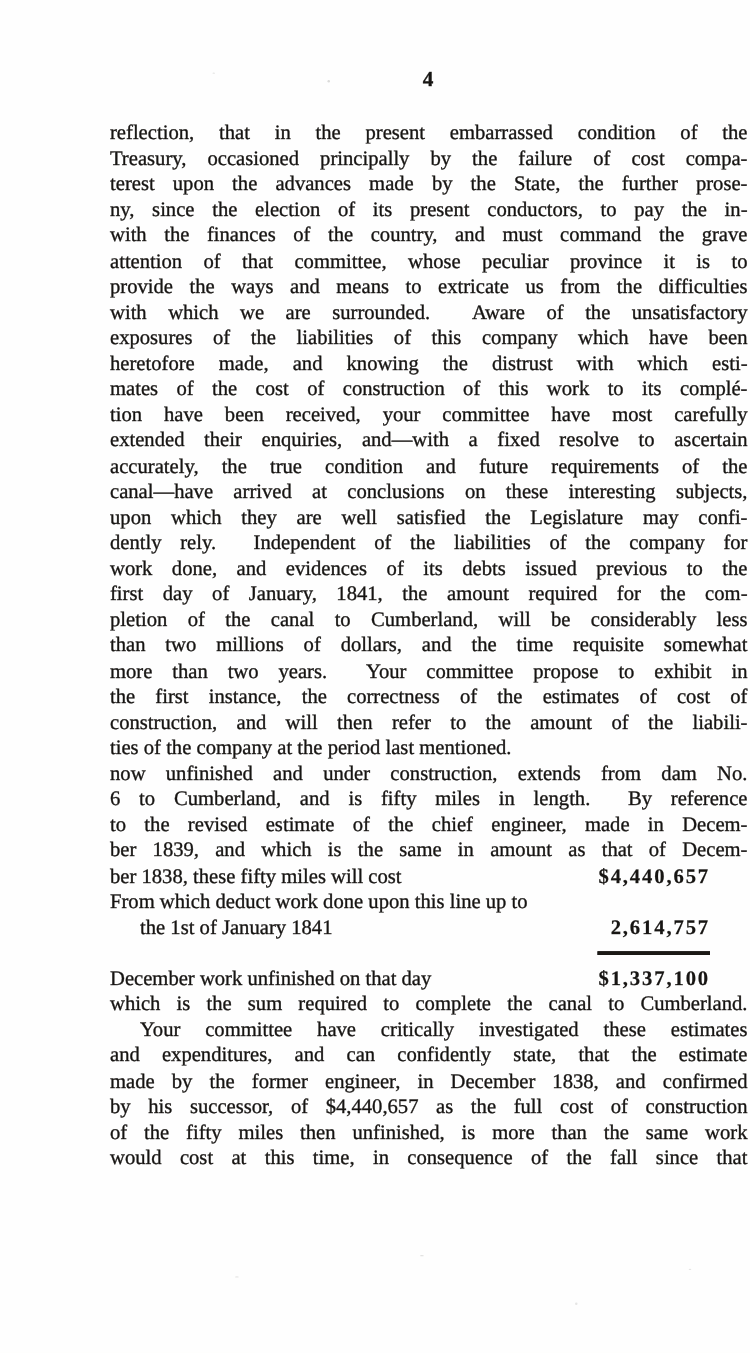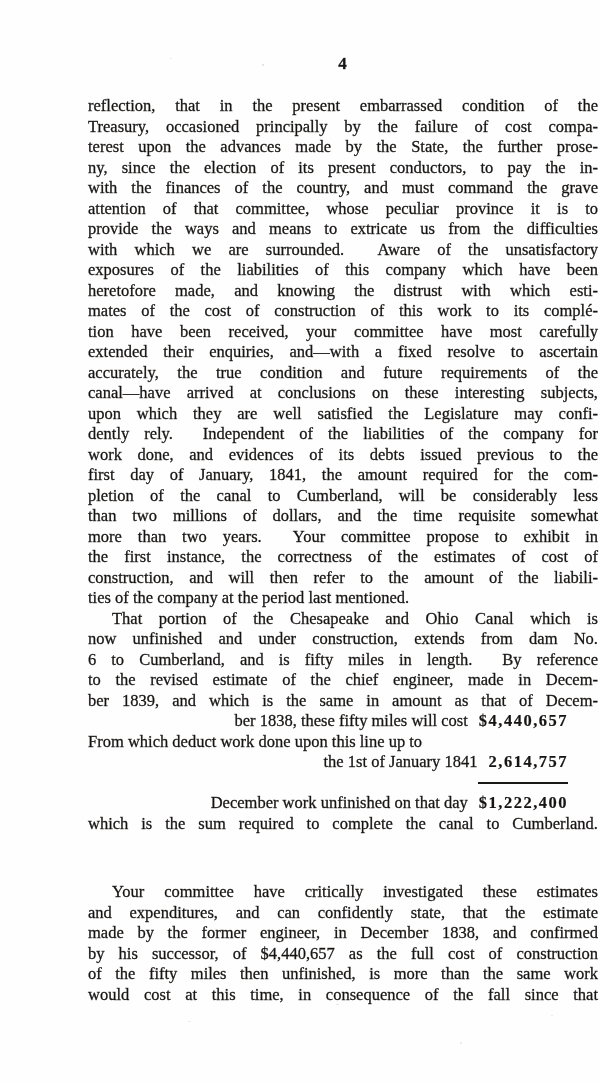--- a/index.html
+++ b/index.html
@@ -29,21 +29,21 @@
     height: 20.5px;
     line-height: 20.5px;
     font-size: 16.5px;
     text-align: justify;
     text-align-last: justify;
     -webkit-text-stroke: 0.32px rgba(23,21,19,0.85);
     overflow: visible;
     white-space: nowrap;
   }
   .line.left { text-align-last: left; }
-  .money-line { display: flex; justify-content: flex-end; }
+  .money-line { display: flex; justify-content: space-between; }
   .money-amount {
     padding-right: 30px;
     letter-spacing: 1.5px;
     font-weight: bold;
     margin-left: 11px;
     -webkit-text-stroke: 0.2px rgba(23,21,19,0.8);
   }
   .rule-line { position: relative; }
   .rule {
     position: absolute;
@@ -78,43 +78,42 @@
       <div class="line">upon which they are well satisfied the Legislature may confi-</div>
       <div class="line">dently rely.&nbsp; Independent of the liabilities of the company for</div>
       <div class="line">work done, and evidences of its debts issued previous to the</div>
       <div class="line">first day of January, 1841, the amount required for the com-</div>
       <div class="line">pletion of the canal to Cumberland, will be considerably less</div>
       <div class="line">than two millions of dollars, and the time requisite somewhat</div>
       <div class="line">more than two years.&nbsp; Your committee propose to exhibit in</div>
       <div class="line">the first instance, the correctness of the estimates of cost of</div>
       <div class="line">construction, and will then refer to the amount of the liabili-</div>
       <div class="line left">ties of the company at the period last mentioned.</div>
-      <div class="line" style="text-indent: 24px;">That portion of the Chesapeake and Ohio Canal which is</div>
       <div class="line">now unfinished and under construction, extends from dam No.</div>
       <div class="line">6 to Cumberland, and is fifty miles in length.&nbsp; By reference</div>
       <div class="line">to the revised estimate of the chief engineer, made in Decem-</div>
       <div class="line">ber 1839, and which is the same in amount as that of Decem-</div>
       <div class="line money-line left">
         <span class="money-text">ber 1838, these fifty miles will cost</span>
         <span class="money-amount">$4,440,657</span>
       </div>
       <div class="line left">From which deduct work done upon this line up to</div>
       <div class="line money-line left">
         <span class="money-text" style="padding-left: 24px;">the 1st of January 1841</span>
         <span class="money-amount">2,614,757</span>
       </div>
       <div class="line rule-line">
         <span class="rule"></span>
       </div>
       <div class="line money-line left">
         <span class="money-text">December work unfinished on that day</span>
-        <span class="money-amount">$1,222,400</span>
+        <span class="money-amount">$1,337,100</span>
       </div>
       <div class="line">which is the sum required to complete the canal to Cumberland.</div>
-      <div class="line" style="text-indent: 24px; margin-top: 48px;">Your committee have critically investigated these estimates</div>
+      <div class="line" style="text-indent: 24px;">Your committee have critically investigated these estimates</div>
       <div class="line">and expenditures, and can confidently state, that the estimate</div>
       <div class="line">made by the former engineer, in December 1838, and confirmed</div>
       <div class="line">by his successor, of $4,440,657 as the full cost of construction</div>
       <div class="line">of the fifty miles then unfinished, is more than the same work</div>
       <div class="line">would cost at this time, in consequence of the fall since that</div>
     </div>
 
   <span class="speck" style="left:262px;top:64px;width:2px;height:2px;opacity:.35"></span>
   <span class="speck" style="left:170px;top:58px;width:2px;height:1px;opacity:.25"></span>
   <span class="speck" style="left:336px;top:1004px;width:3px;height:1px;opacity:.3"></span>

